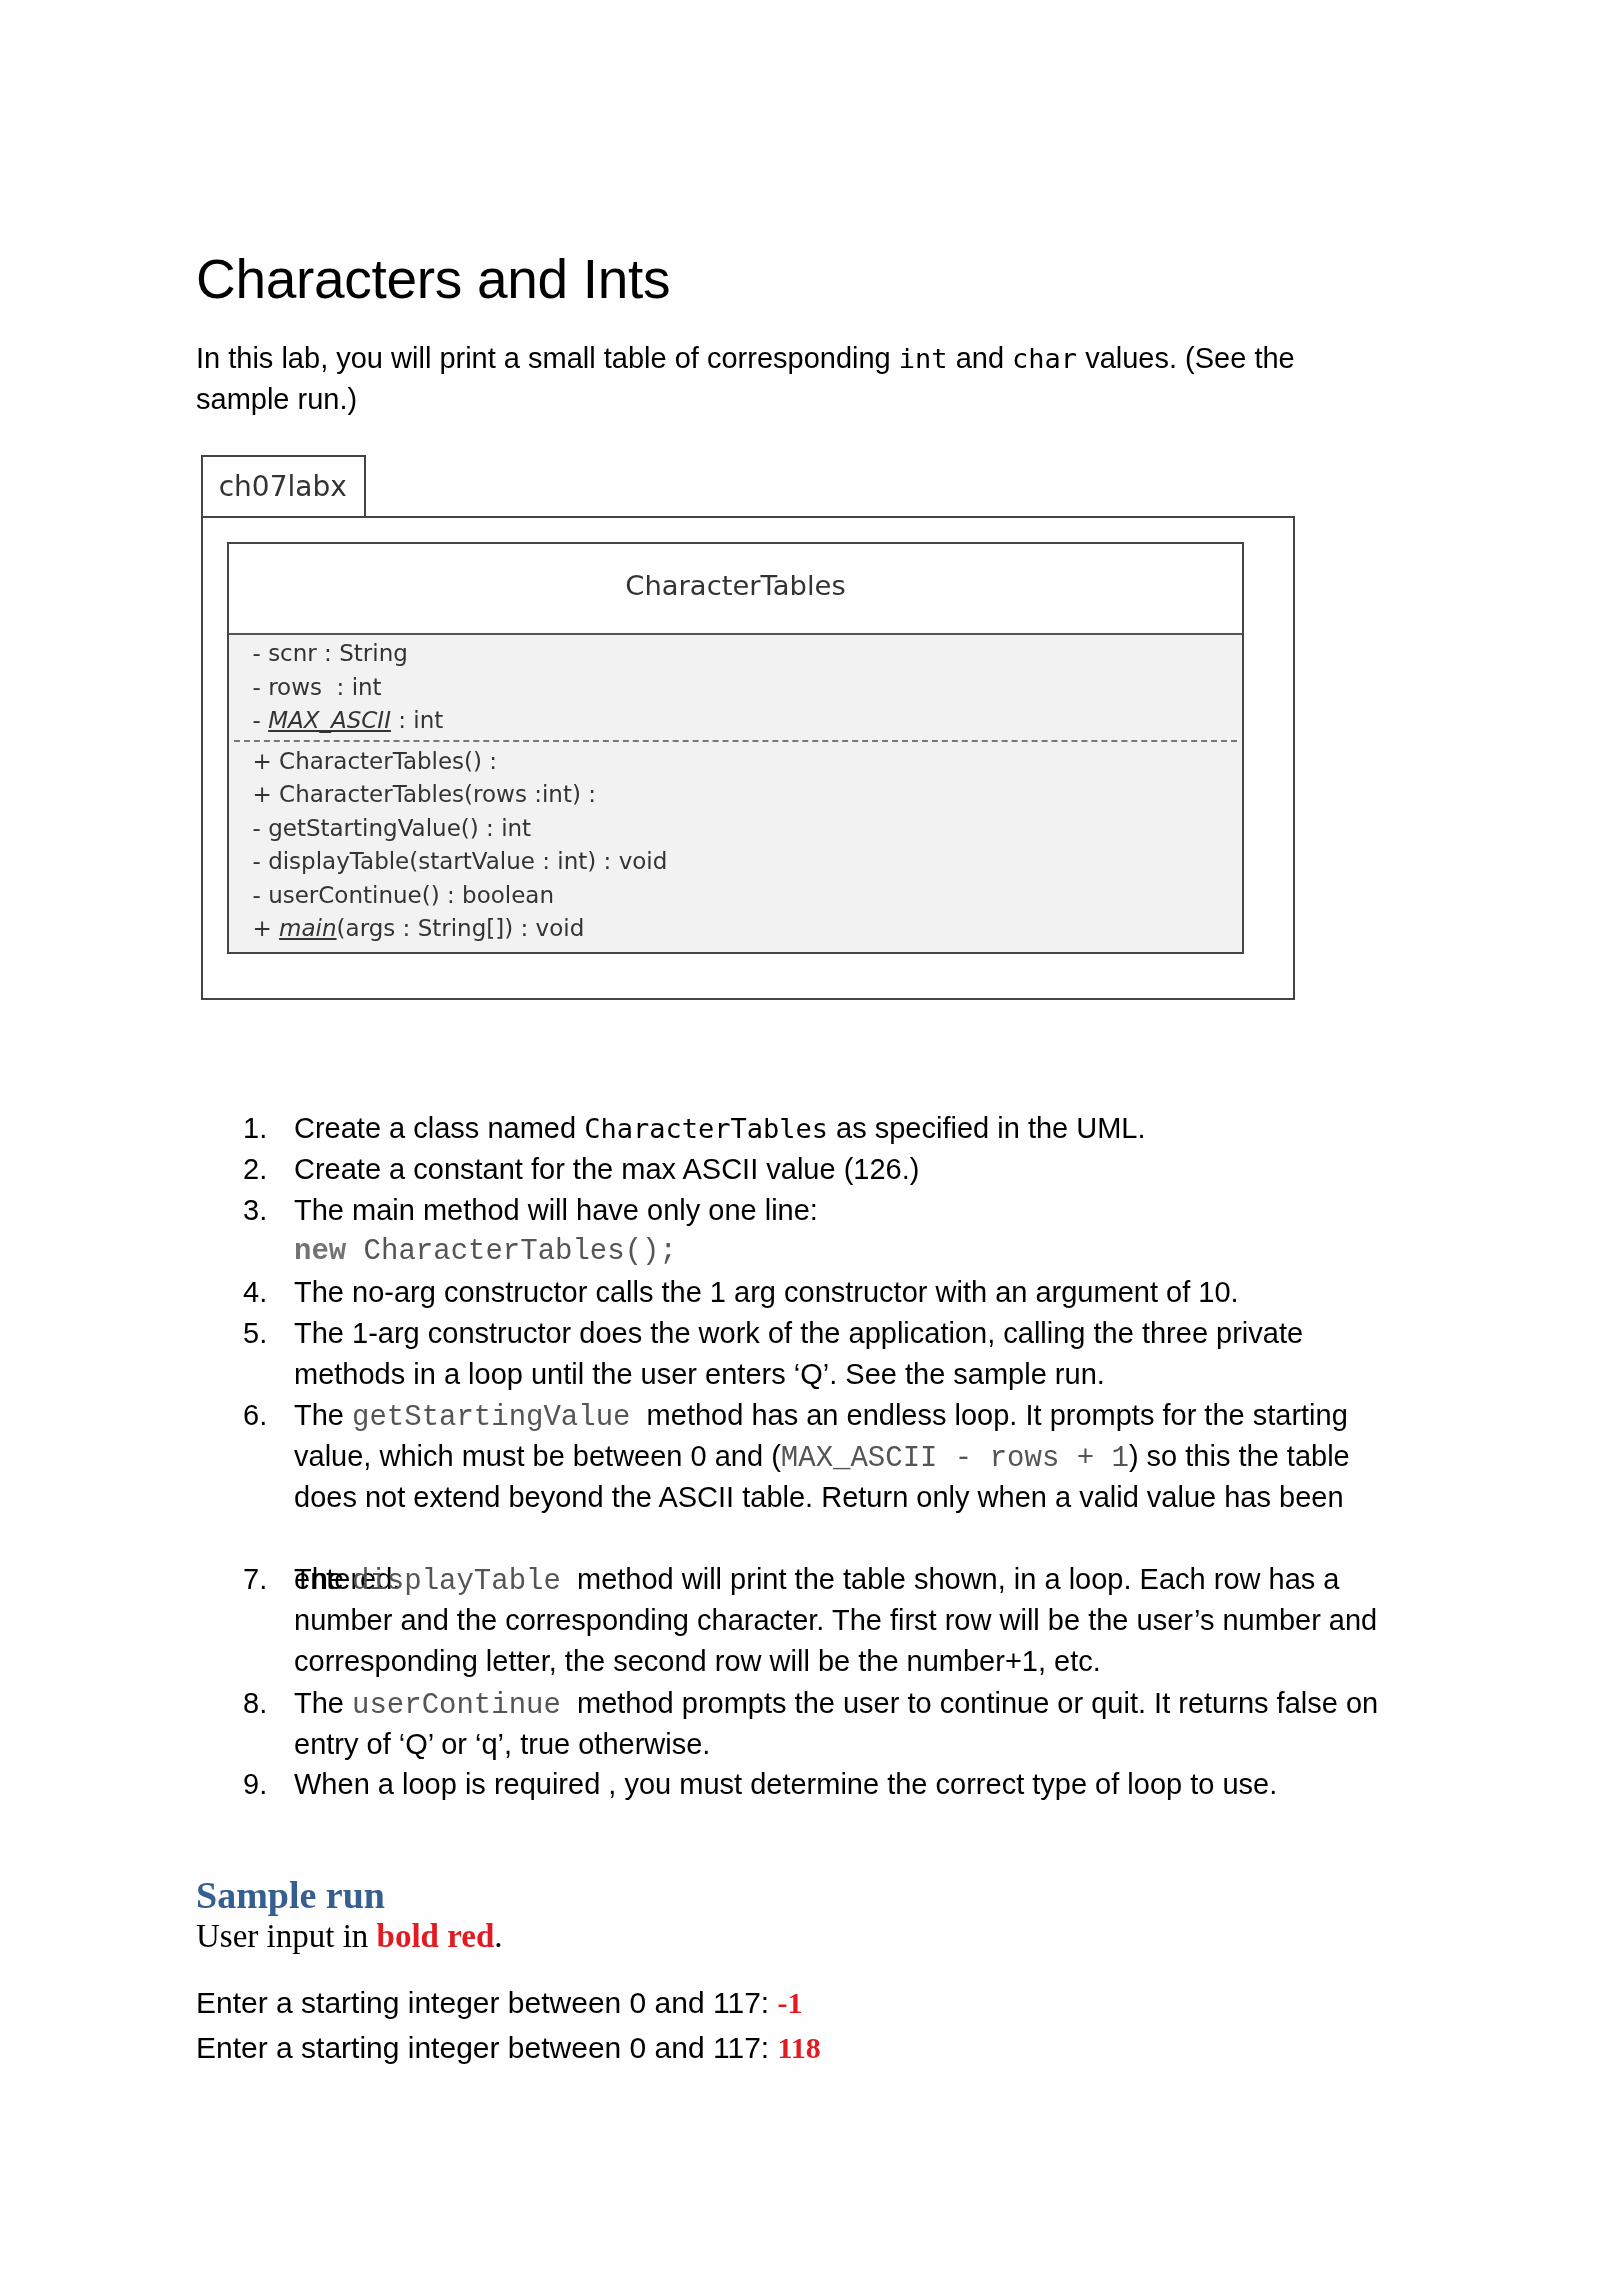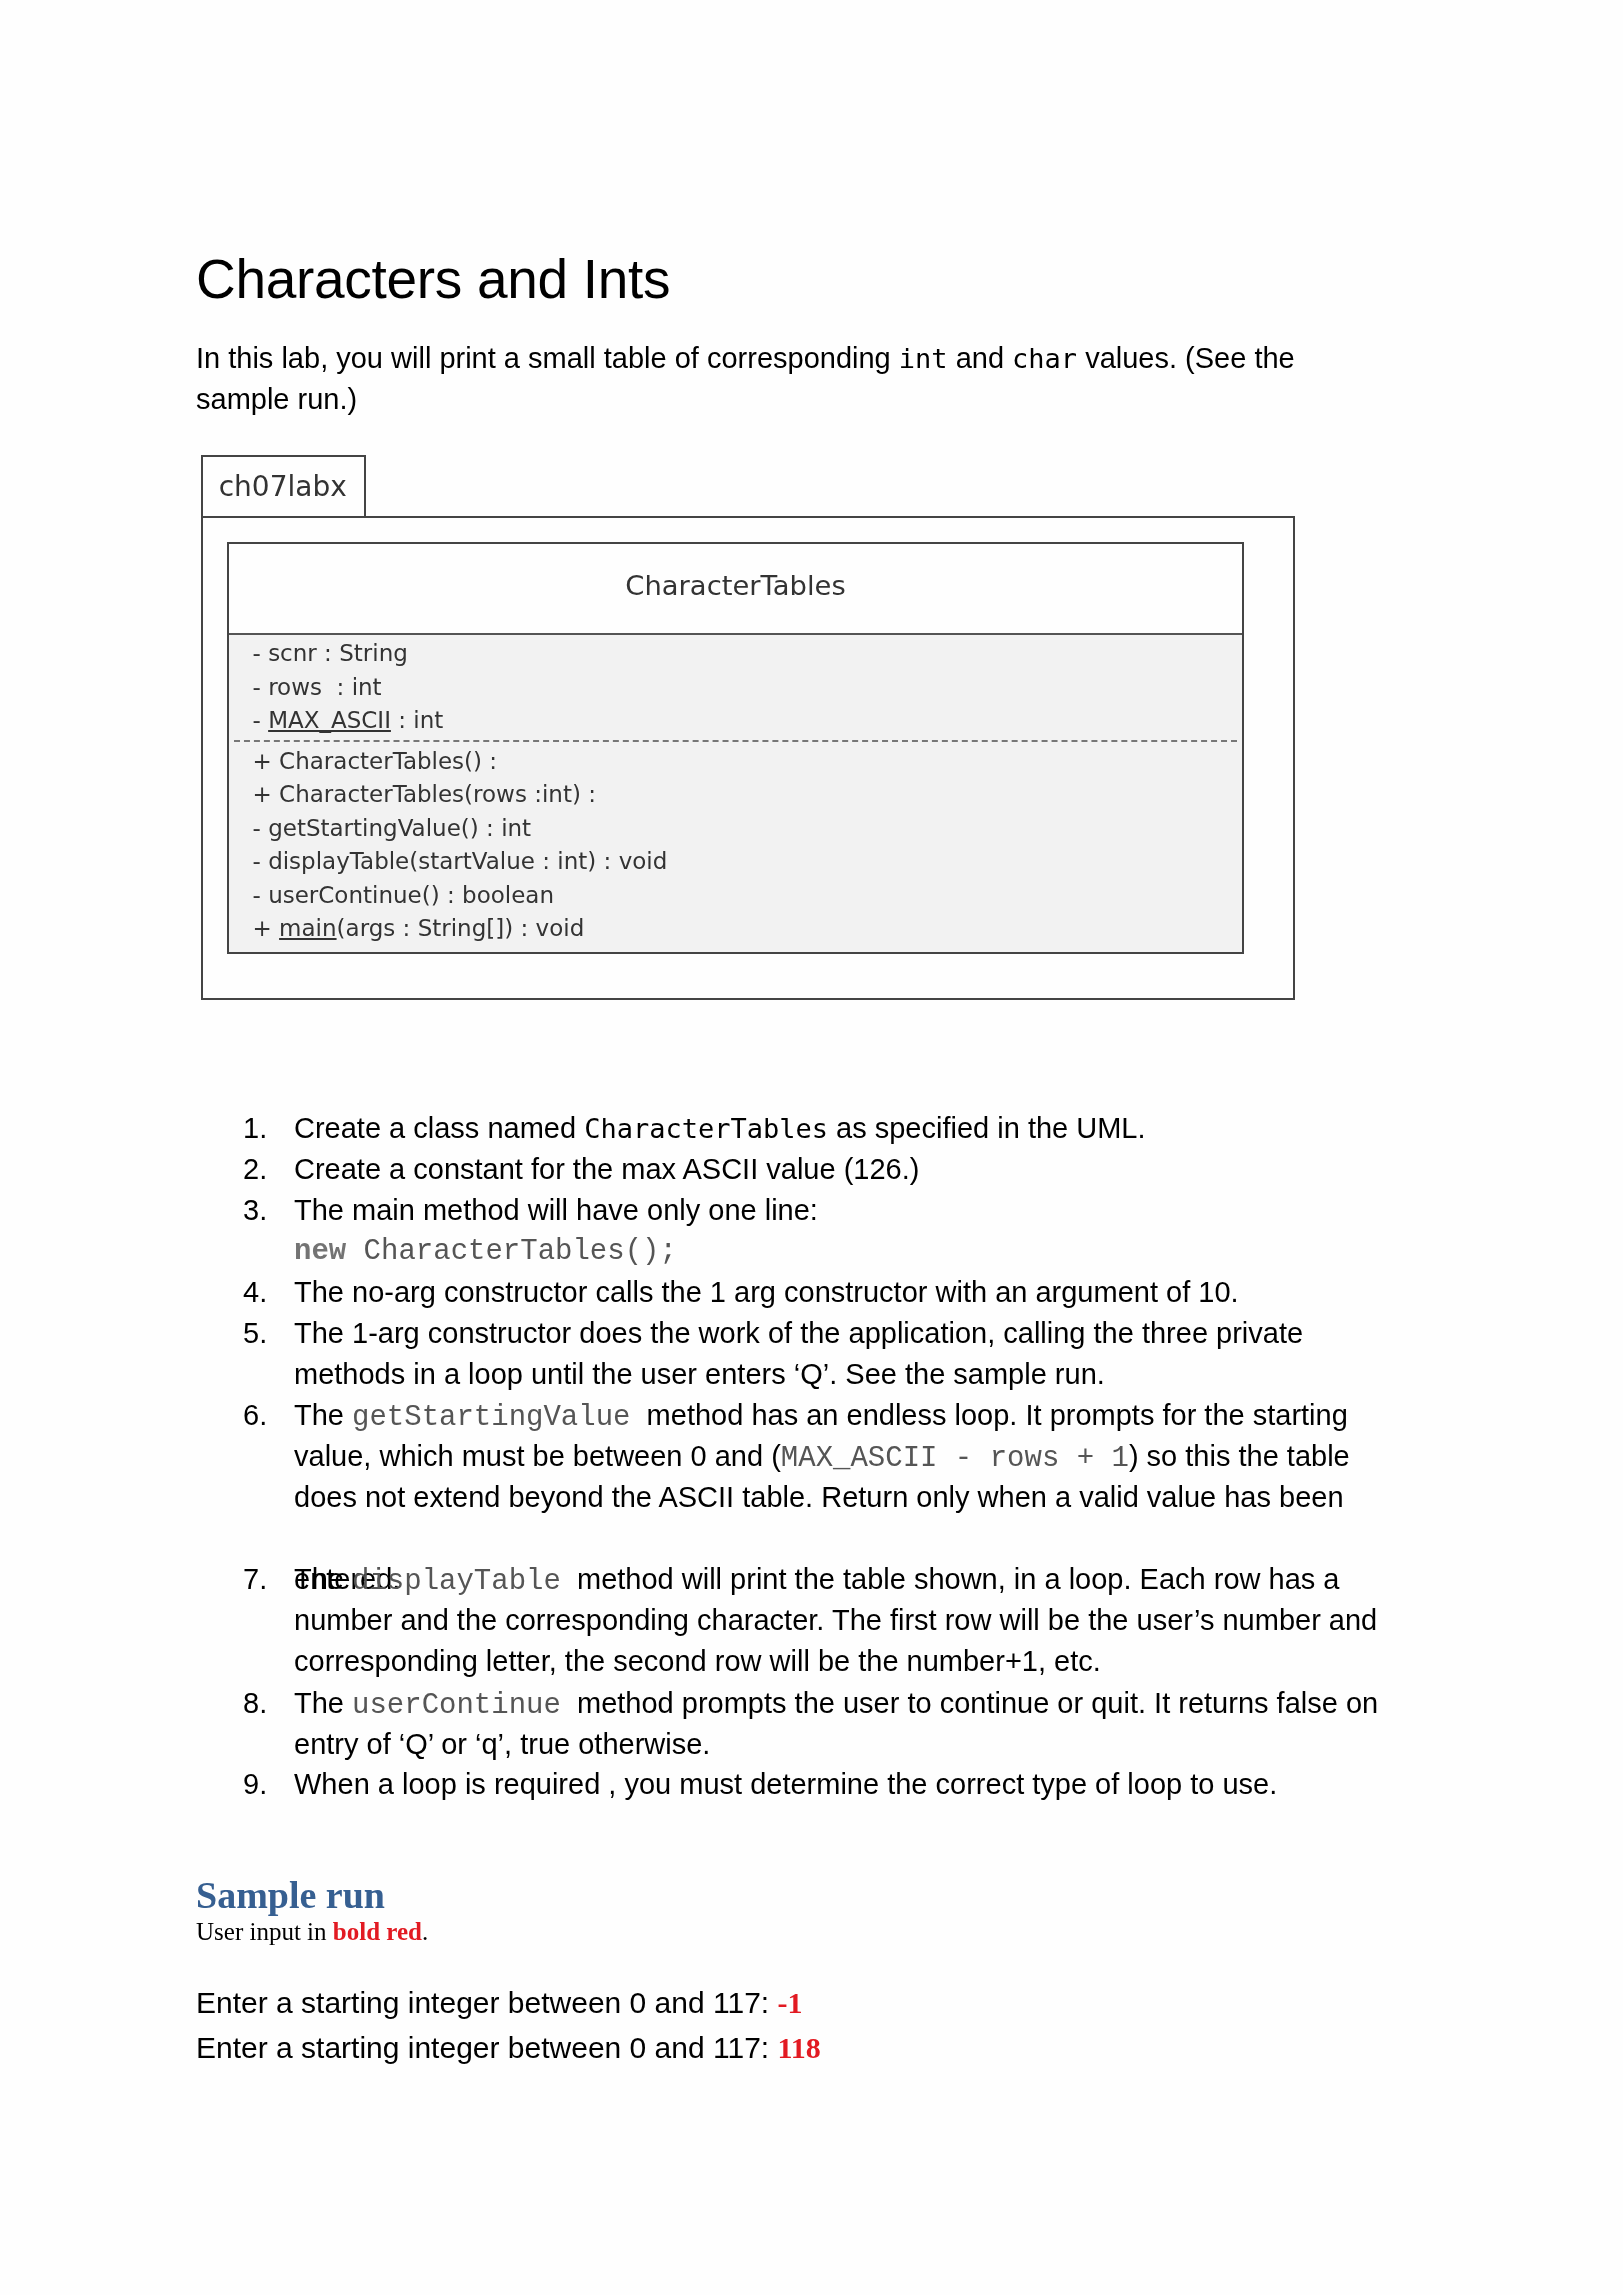--- a/index.html
+++ b/index.html
@@ -14,28 +14,28 @@
 
   
   .uml-tab { left: 201px; top: 455px; width: 165px; height: 62px; border: 2.6px solid #444; border-bottom: none; box-sizing: border-box; }
   .uml-tab span { position: absolute; left: 15.7px; top: 13px; font-family: "DejaVu Sans", sans-serif; font-size: 28px; color: #333; }
   .uml-frame { left: 201px; top: 516px; width: 1094px; height: 484px; border: 2.6px solid #444; box-sizing: border-box; background: #fefefe; }
   .uml-class { left: 227px; top: 542px; width: 1017px; height: 412px; border: 2.6px solid #444; box-sizing: border-box; background: #f2f2f2; }
   .uml-header { position: absolute; left: 0; top: 0; right: 0; height: 89px; background: #fefefe; border-bottom: 2.6px solid #555; }
   .uml-header span { position: absolute; left: 0; right: 0; top: 26px; text-align: center; font-family: "DejaVu Sans", sans-serif; font-size: 27.4px; color: #333; }
   .uml-line { position: absolute; left: 23.5px; font-family: "DejaVu Sans", sans-serif; font-size: 23px; color: #333; white-space: nowrap; line-height: 29px; }
   .uml-dash { position: absolute; left: 5.2px; right: 5.2px; top: 196px; border-top: 2px dashed #777; }
-  .u { text-decoration: underline; }
+  .u { text-decoration: underline; font-style: italic; }
 
   
   .li-num { position: absolute; left: 243px; font-size: 29px; line-height: 41px; }
   .li-text { position: absolute; left: 294px; font-size: 29px; line-height: 41px; white-space: nowrap; }
 
   .sample-h { left: 196px; top: 1873px; font-family: "Liberation Serif", serif; font-weight: bold; font-size: 38px; color: #365f91; }
-  .sample-sub { left: 196px; top: 1918px; font-family: "Liberation Serif", serif; font-size: 25px; text-align: center; }
+  .sample-sub { left: 196px; top: 1918px; font-family: "Liberation Serif", serif; font-size: 33px; text-align: center; }
   .red { color: #e21a22; font-weight: bold; font-family: "Liberation Serif", serif; }
   .run-line { left: 196px; font-size: 30px; }
 </style>
 </head>
 <body>
 
 <div class="abs title">Characters and Ints</div>
 
 <div class="abs para" style="top:338px"><span>In this lab, you will print a small table of corresponding </span><span class="mono-sans">int</span><span> and </span><span class="mono-sans">char</span><span> values. (See the</span></div>
 <div class="abs para" style="top:379px">sample run.)</div>

